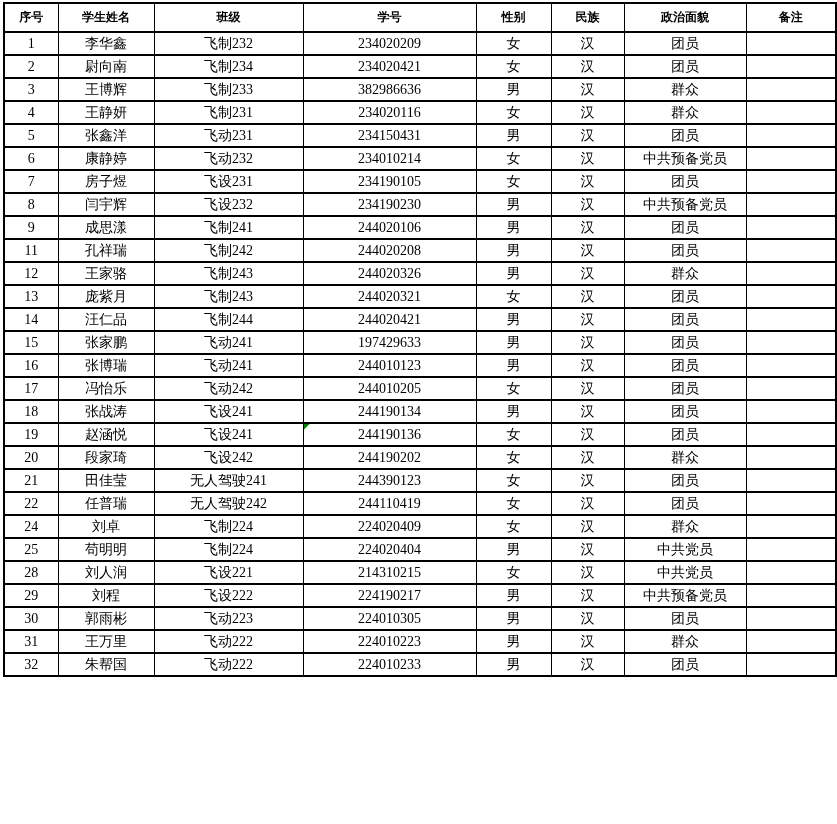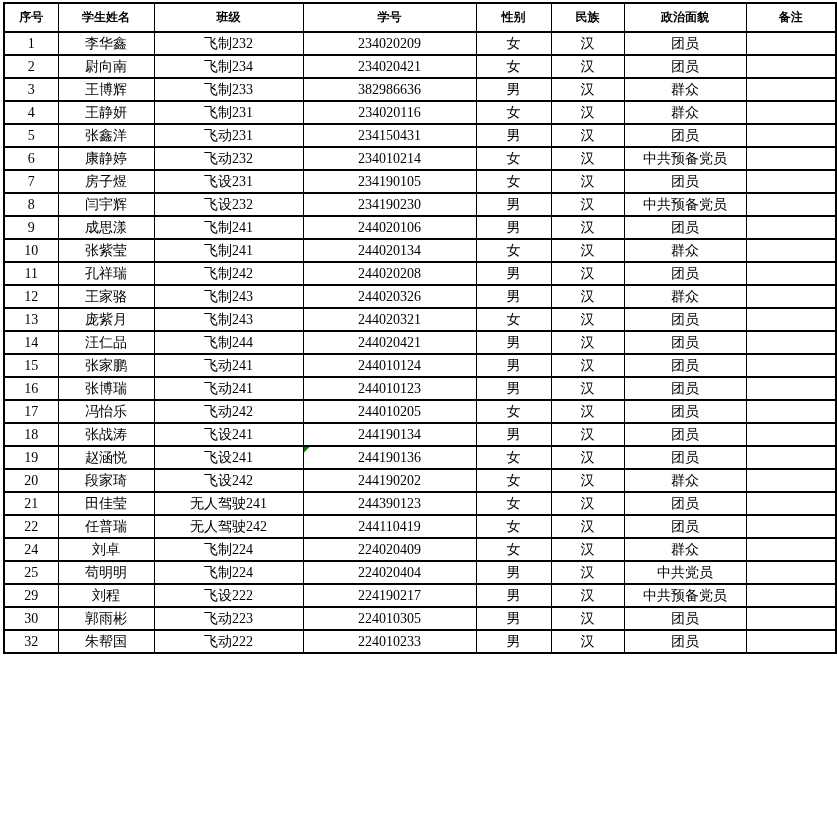--- a/index.html
+++ b/index.html
@@ -160,30 +160,20 @@
         <td>9</td>
         <td>成思漾</td>
         <td>飞制241</td>
         <td>244020106</td>
         <td>男</td>
         <td>汉</td>
         <td>团员</td>
         <td></td>
       </tr>
       <tr>
-        <td>10</td>
-        <td>张紫莹</td>
-        <td>飞制241</td>
-        <td>244020134</td>
-        <td>女</td>
-        <td>汉</td>
-        <td>群众</td>
-        <td></td>
-      </tr>
-      <tr>
         <td>11</td>
         <td>孔祥瑞</td>
         <td>飞制242</td>
         <td>244020208</td>
         <td>男</td>
         <td>汉</td>
         <td>团员</td>
         <td></td>
       </tr>
       <tr>
@@ -213,21 +203,21 @@
         <td>244020421</td>
         <td>男</td>
         <td>汉</td>
         <td>团员</td>
         <td></td>
       </tr>
       <tr>
         <td>15</td>
         <td>张家鹏</td>
         <td>飞动241</td>
-        <td>244010124</td>
+        <td>197429633</td>
         <td>男</td>
         <td>汉</td>
         <td>团员</td>
         <td></td>
       </tr>
       <tr>
         <td>16</td>
         <td>张博瑞</td>
         <td>飞动241</td>
         <td>244010123</td>
@@ -310,40 +300,60 @@
         <td>25</td>
         <td>苟明明</td>
         <td>飞制224</td>
         <td>224020404</td>
         <td>男</td>
         <td>汉</td>
         <td>中共党员</td>
         <td></td>
       </tr>
       <tr>
+        <td>28</td>
+        <td>刘人润</td>
+        <td>飞设221</td>
+        <td>214310215</td>
+        <td>女</td>
+        <td>汉</td>
+        <td>中共党员</td>
+        <td></td>
+      </tr>
+      <tr>
         <td>29</td>
         <td>刘程</td>
         <td>飞设222</td>
         <td>224190217</td>
         <td>男</td>
         <td>汉</td>
         <td>中共预备党员</td>
         <td></td>
       </tr>
       <tr>
         <td>30</td>
         <td>郭雨彬</td>
         <td>飞动223</td>
         <td>224010305</td>
         <td>男</td>
         <td>汉</td>
         <td>团员</td>
         <td></td>
       </tr>
       <tr>
+        <td>31</td>
+        <td>王万里</td>
+        <td>飞动222</td>
+        <td>224010223</td>
+        <td>男</td>
+        <td>汉</td>
+        <td>群众</td>
+        <td></td>
+      </tr>
+      <tr>
         <td>32</td>
         <td>朱帮国</td>
         <td>飞动222</td>
         <td>224010233</td>
         <td>男</td>
         <td>汉</td>
         <td>团员</td>
         <td></td>
       </tr>
     </tbody>

